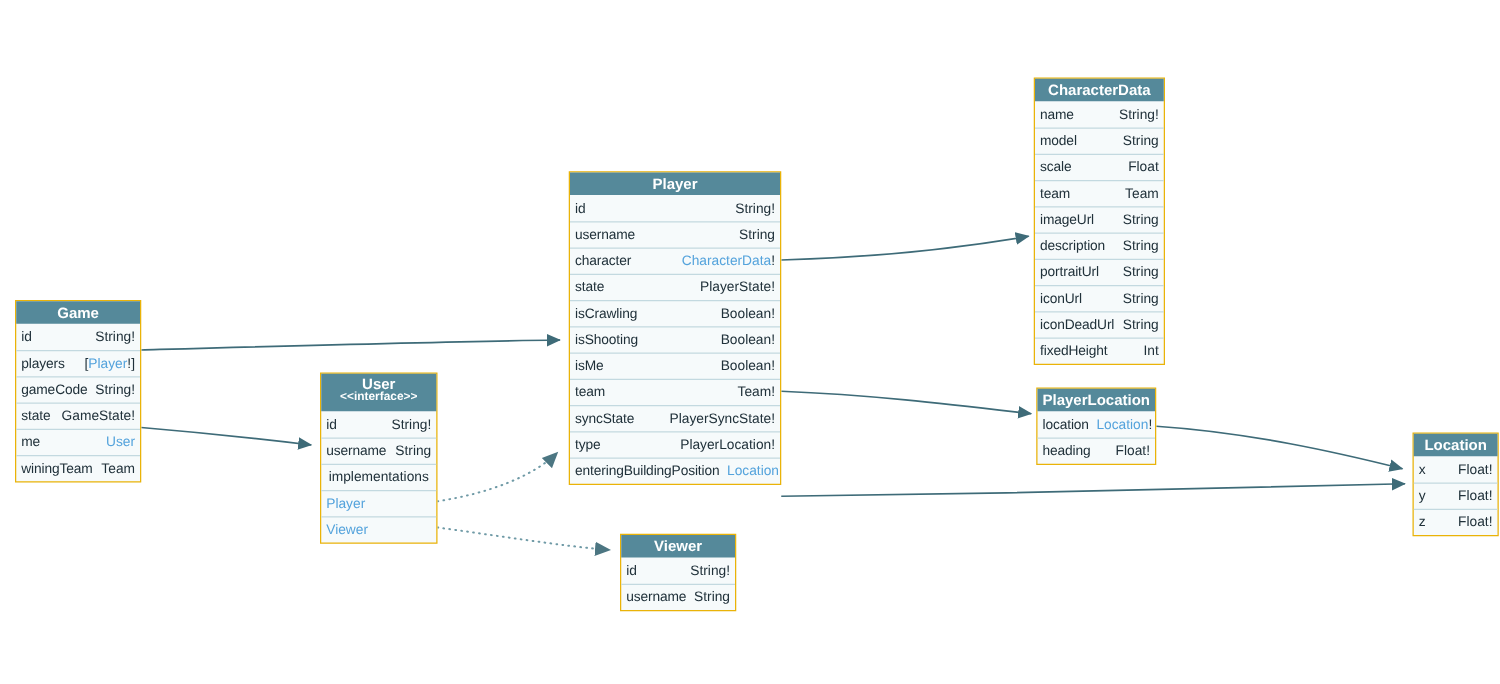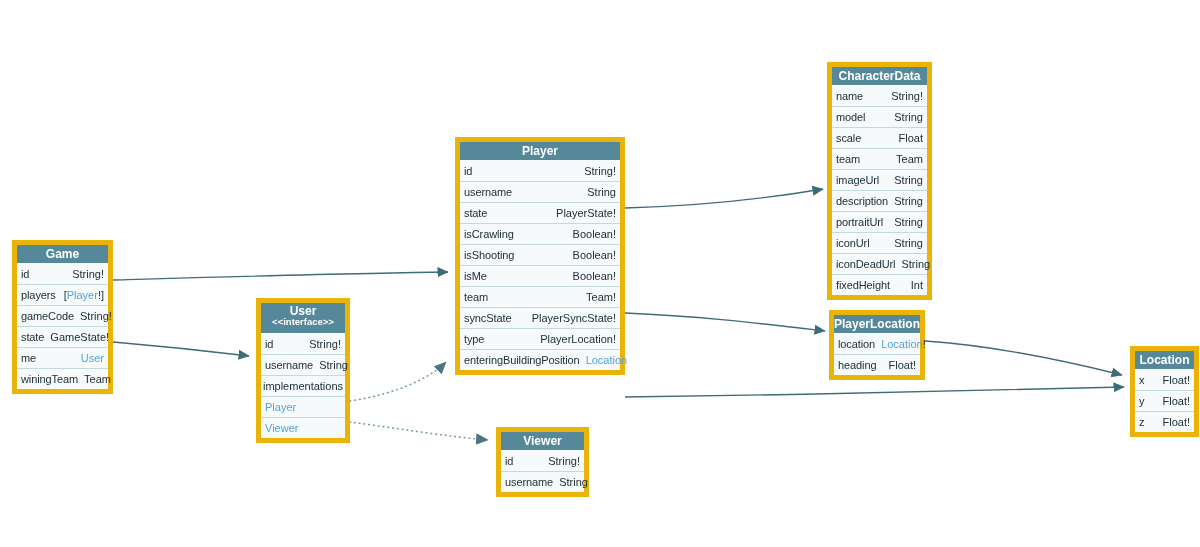--- a/index.html
+++ b/index.html
@@ -1,19 +1,19 @@
 <!DOCTYPE html>
 <html><head>
 <meta charset="utf-8">
 <style>
   html,body{margin:0;padding:0;background:#ffffff;}
   #canvas{position:relative;width:1200px;height:547px;background:#ffffff;overflow:hidden;
           font-family:"Liberation Sans", sans-serif;}
   #edges{position:absolute;left:0;top:0;width:1200px;height:547px;}
-  .table{position:absolute;background:#f6fafb;border:5px solid #eab308;box-sizing:border-box;
+  .table{position:absolute;background:#f6fafb;border:1px solid #eab308;box-sizing:border-box;
          color:#20313a;font-size:11px;}
   .thead{background:#55899a;color:#ffffff;font-weight:bold;font-size:12px;text-align:center;
          height:18px;line-height:18px;white-space:nowrap;}
   .thead.two-line{height:29px;line-height:normal;padding-top:1px;}
   .thead .stereo{font-size:9.5px;line-height:11px;margin-top:-2px;}
   .thead .tline{line-height:14px;}
   .row{display:flex;justify-content:space-between;align-items:center;height:21px;
        border-top:1px solid #c3d9e0;padding:0 4px;box-sizing:border-box;white-space:nowrap;}
   .row:first-of-type{border-top:none;}
   .thead + .row{border-top:none;}
@@ -105,20 +105,24 @@
     <div class="thead">Player</div>
     <div class="row">
       <span class="fname">id</span>
       <span class="ftype"><span class="tp">String!</span></span>
     </div>
     <div class="row">
       <span class="fname">username</span>
       <span class="ftype"><span class="tp">String</span></span>
     </div>
     <div class="row">
+      <span class="fname">character</span>
+      <span class="ftype"><span class="tl">CharacterData</span><span class="tp">!</span></span>
+    </div>
+    <div class="row">
       <span class="fname">state</span>
       <span class="ftype"><span class="tp">PlayerState!</span></span>
     </div>
     <div class="row">
       <span class="fname">isCrawling</span>
       <span class="ftype"><span class="tp">Boolean!</span></span>
     </div>
     <div class="row">
       <span class="fname">isShooting</span>
       <span class="ftype"><span class="tp">Boolean!</span></span>

